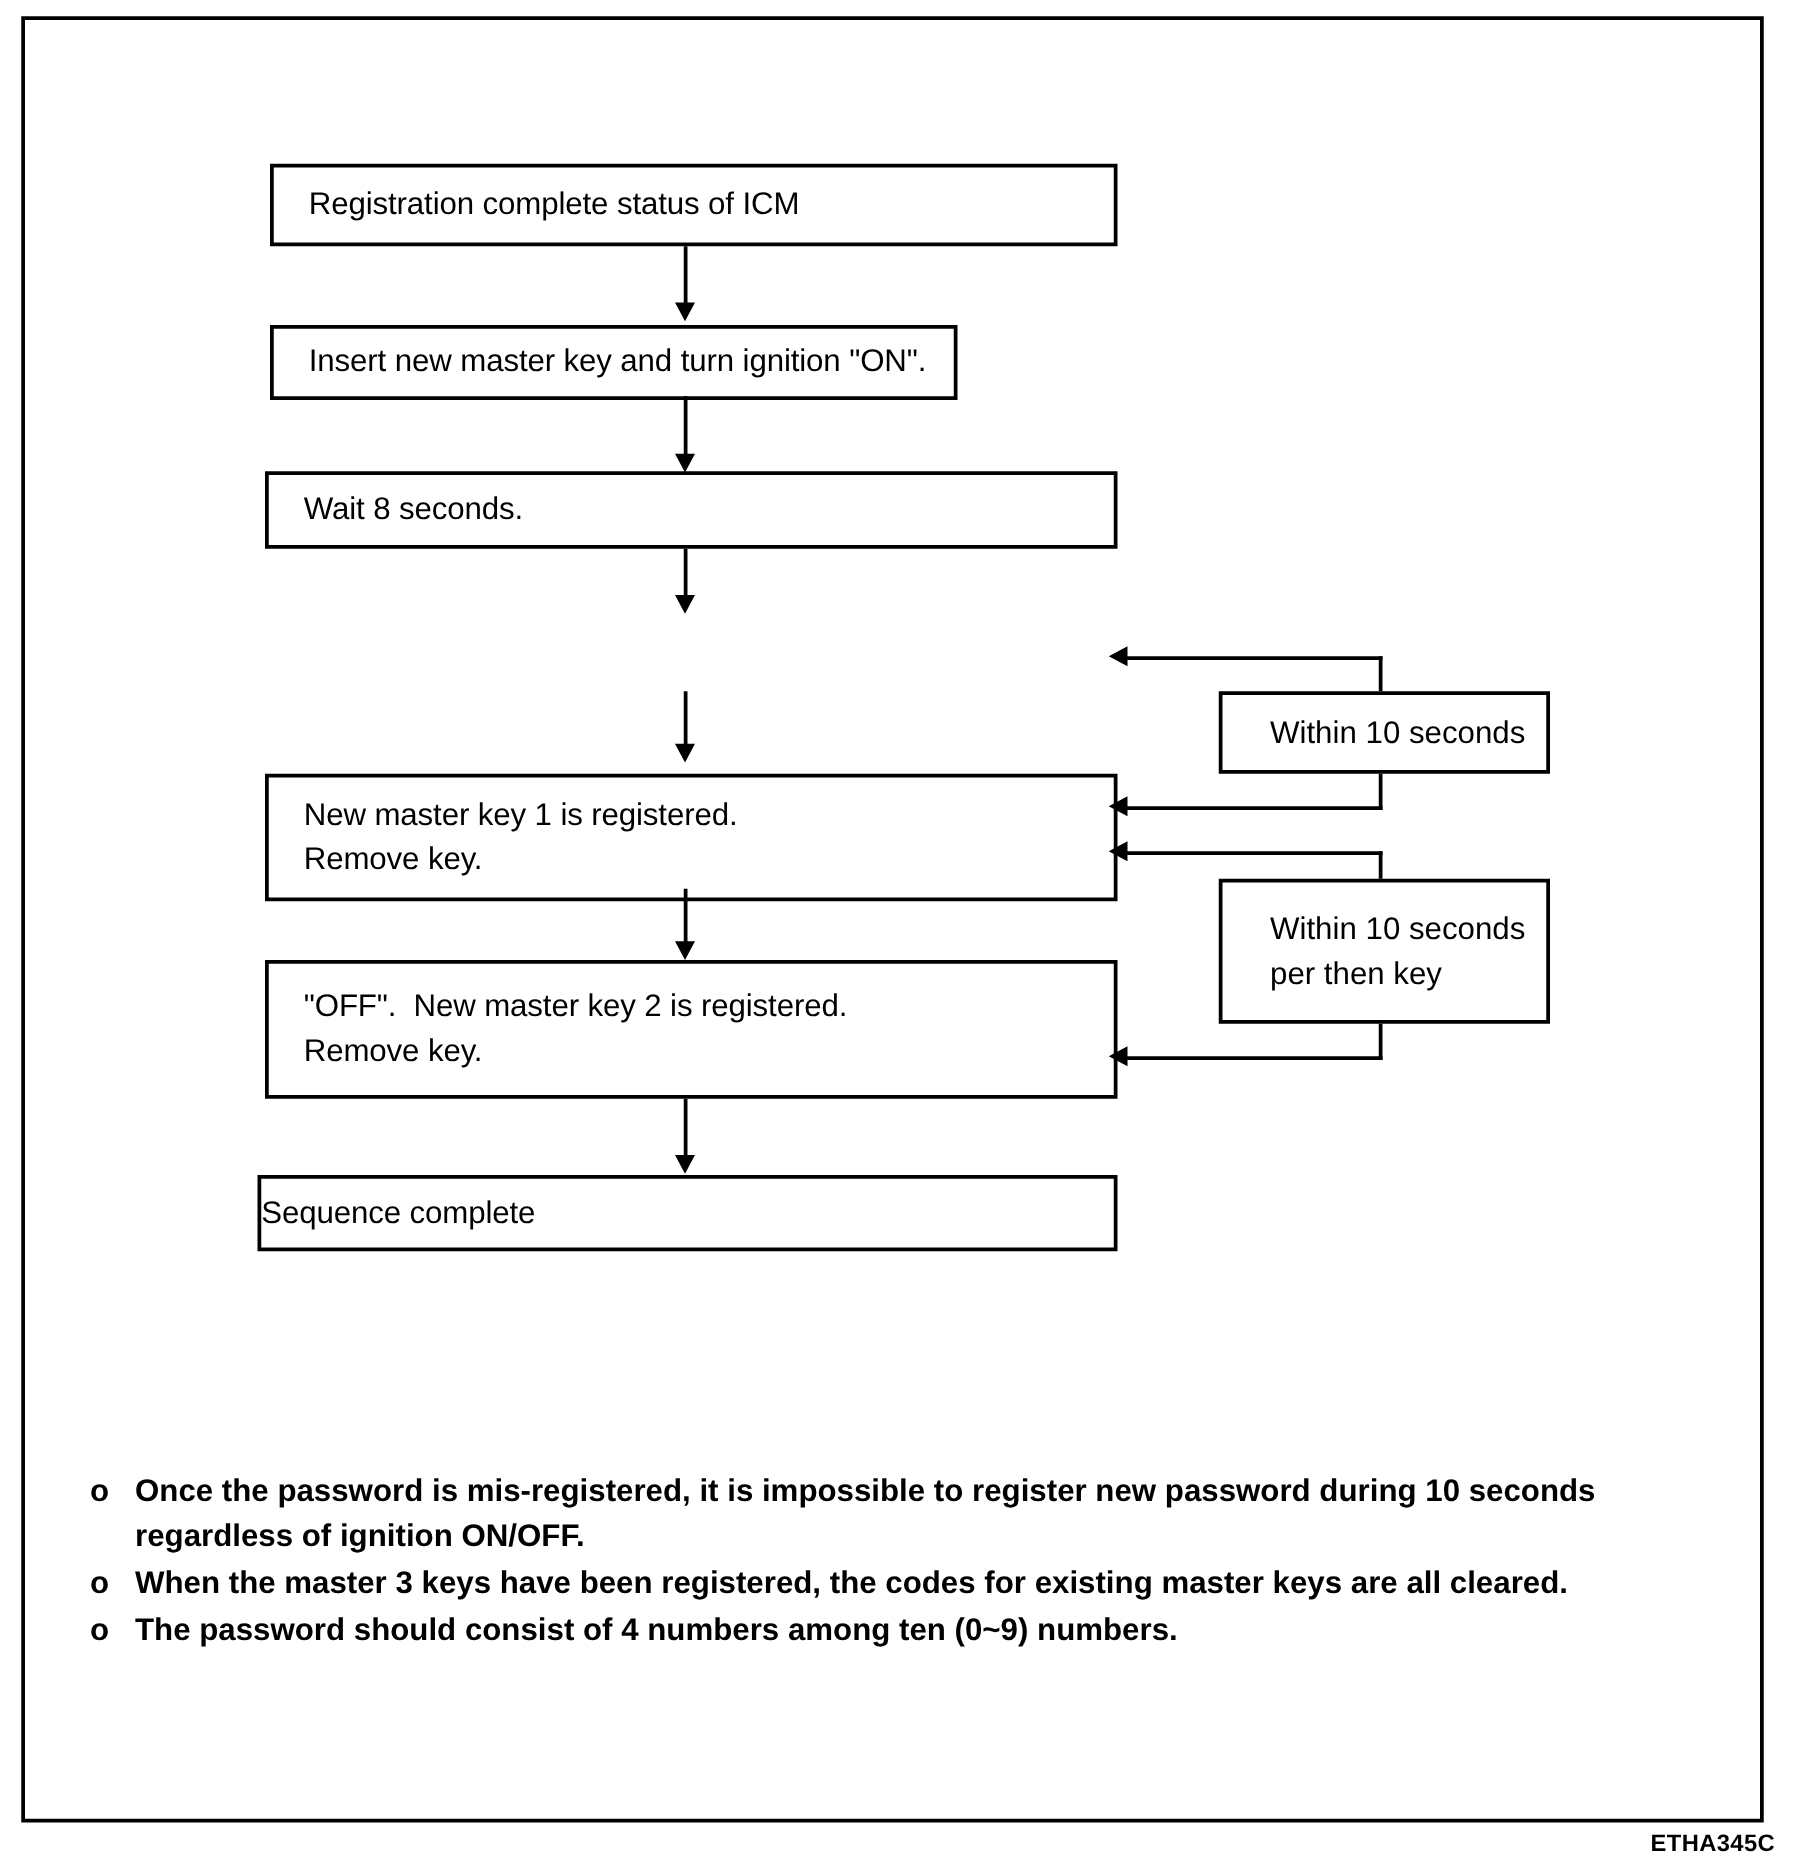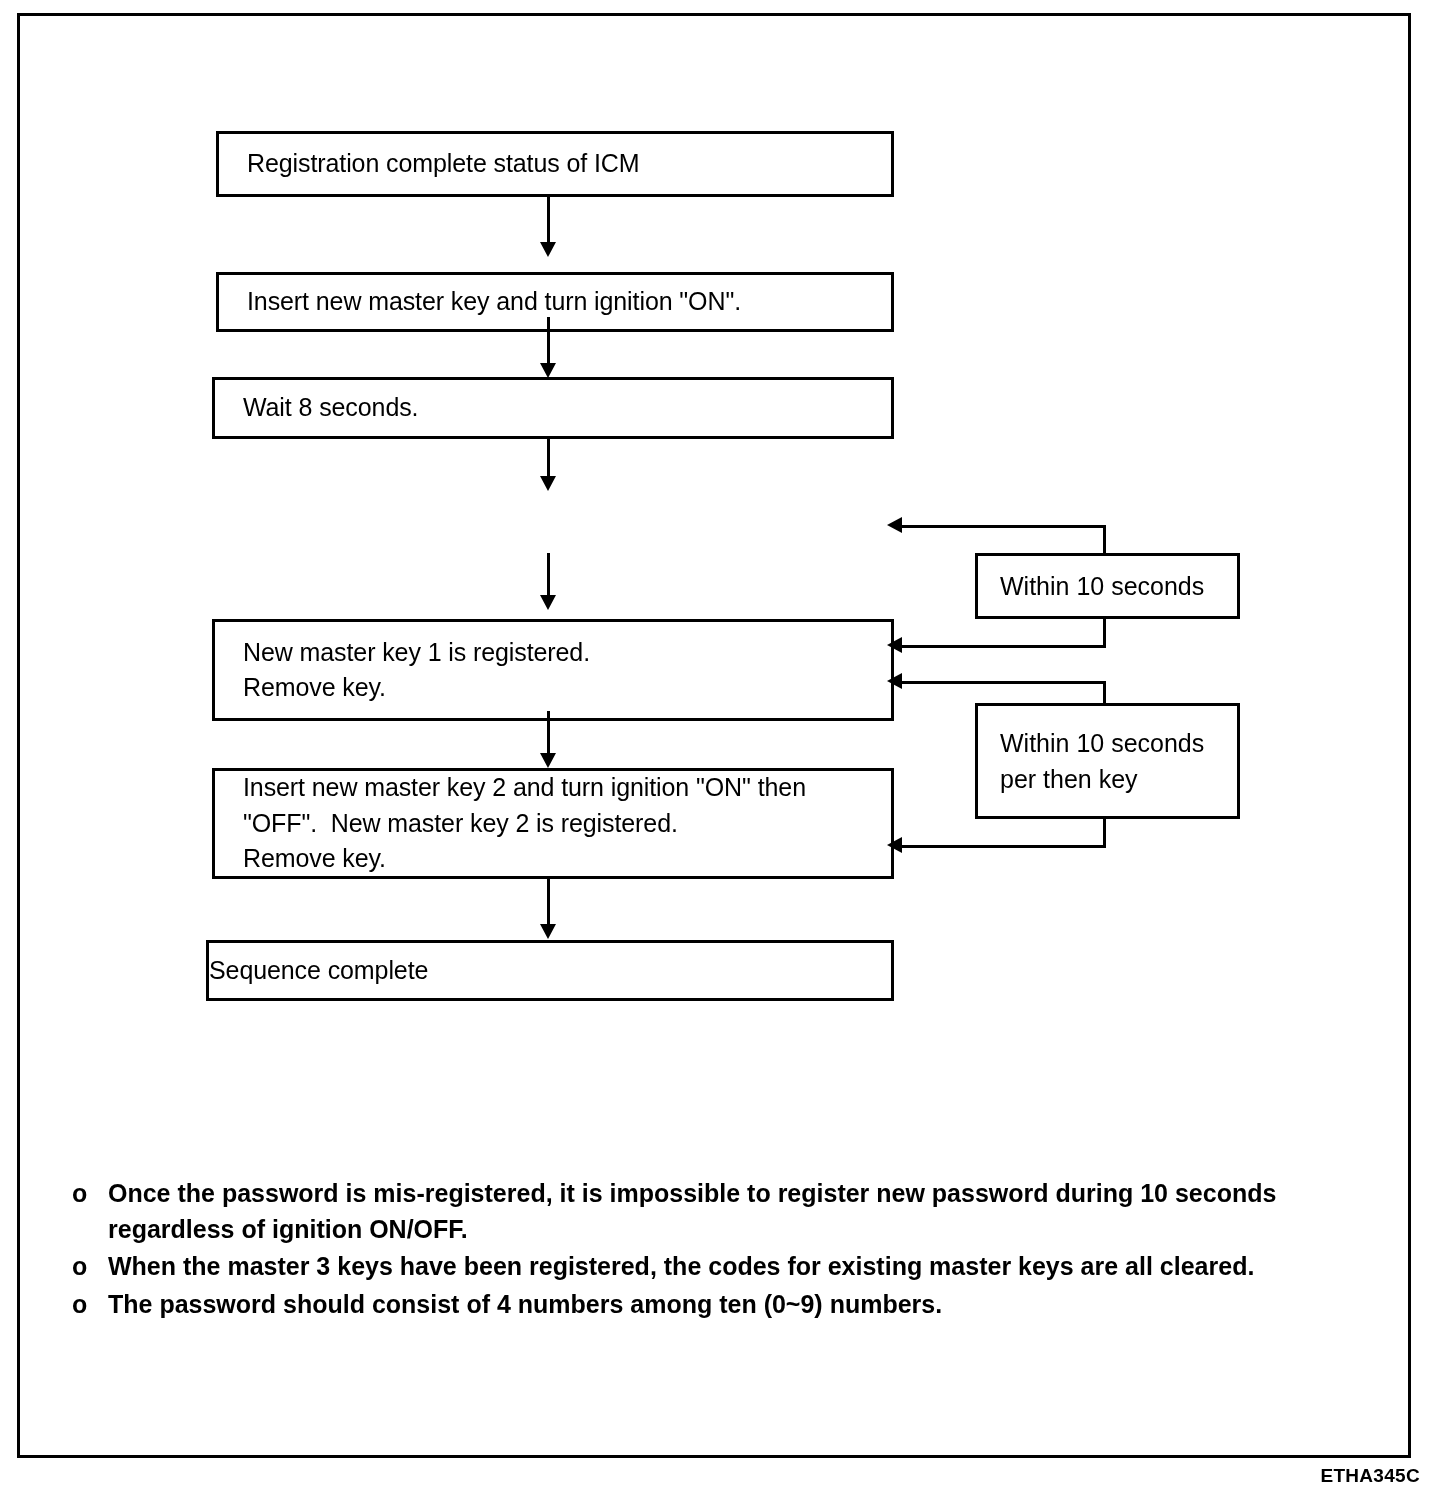--- a/index.html
+++ b/index.html
@@ -56,21 +56,21 @@
   .side-box {
     position: absolute;
     border: 3px solid #000000;
     box-sizing: border-box;
     background: #ffffff;
     display: flex;
     flex-direction: column;
     justify-content: center;
     font-size: 25px;
     line-height: 1.45;
-    padding-left: 22px;
+    padding-left: 38px;
     z-index: 3;
   }
   
   .vline {
     position: absolute;
     width: 3px;
     background: #000000;
   }
   .hline {
     position: absolute;
@@ -132,36 +132,35 @@
 <body>
 
 <div id="page">
 
   <div id="outer-frame"></div>
 
   <div class="flow-box" style="left:216px; top:131px; width:678px; height:66px;">
     <span class="line">Registration complete status of ICM</span>
   </div>
 
-  <div class="flow-box" style="left:216px; top:272px; width:678px; height:60px;">
+  <div class="flow-box" style="left:216px; top:260px; width:550px; height:60px;">
     <span class="line">Insert new master key and turn ignition "ON".</span>
   </div>
 
   <div class="flow-box" style="left:212px; top:377px; width:682px; height:62px;">
     <span class="line">Wait 8 seconds.</span>
   </div>
 
 
   <div class="flow-box" style="left:212px; top:619px; width:682px; height:102px;">
     <span class="line">New master key 1 is registered.</span>
     <span class="line">Remove key.</span>
   </div>
 
   <div class="flow-box" style="left:212px; top:768px; width:682px; height:111px;">
-    <span class="line">Insert new master key 2 and turn ignition "ON" then</span>
     <span class="line">"OFF".  New master key 2 is registered.</span>
     <span class="line">Remove key.</span>
   </div>
 
   <div class="flow-box center" style="left:206px; top:940px; width:688px; height:61px;">
     <span class="line">Sequence complete</span>
   </div>
 
   <div class="vline" style="left:547px; top:197px; height:46px;"></div>
   <div class="arrow-down" style="left:540px; top:242px;"></div>

